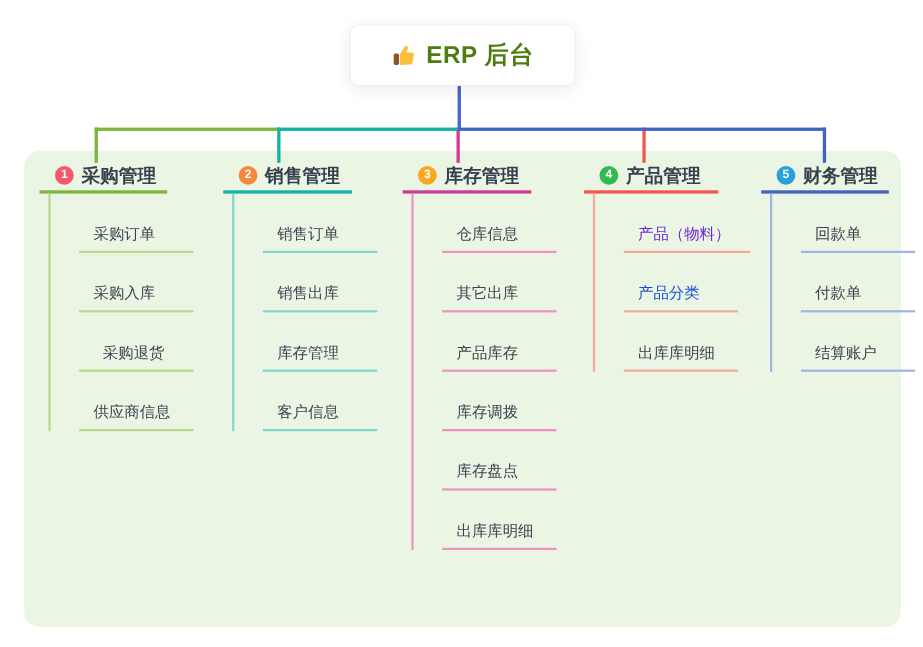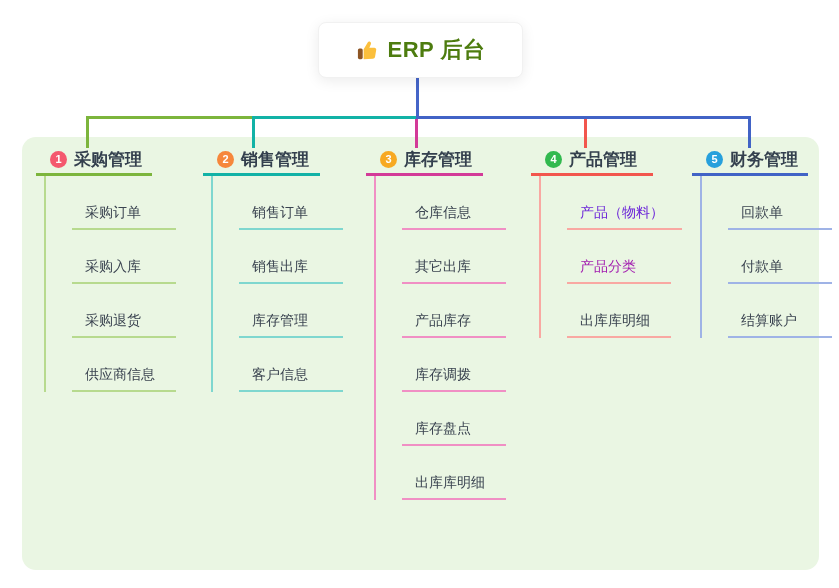--- a/index.html
+++ b/index.html
@@ -80,21 +80,21 @@
           <span class="badge" style="background: rgb(244, 88, 110);">1</span>
           <span class="blabel" style="color: rgb(52, 64, 78);">采购管理</span>
         </div>
         <div class="children" style="--light: #b7da8e;">
           <div class="child" style="border-bottom-color: rgb(183, 218, 142);">
             <span style="color: rgb(58, 67, 80);">采购订单</span>
           </div>
           <div class="child" style="border-bottom-color: rgb(183, 218, 142);">
             <span style="color: rgb(58, 67, 80);">采购入库</span>
           </div>
-          <div class="child" style="border-bottom-color: rgb(183, 218, 142);">
+          <div class="child" style="border-bottom-color: rgb(183, 218, 142); justify-content: center;">
             <span style="color: rgb(58, 67, 80);">采购退货</span>
           </div>
           <div class="child" style="border-bottom-color: rgb(183, 218, 142);">
             <span style="color: rgb(58, 67, 80);">供应商信息</span>
           </div>
         </div>
       </div>
       <div class="col" style="left: 203px; width: 117px;">
         <div class="btitle" style="border-bottom-color: rgb(18, 178, 166);">
           <span class="badge" style="background: rgb(246, 135, 59);">2</span>
@@ -144,21 +144,21 @@
       <div class="col" style="left: 531px; width: 122px;">
         <div class="btitle" style="border-bottom-color: rgb(242, 86, 77);">
           <span class="badge" style="background: rgb(50, 185, 79);">4</span>
           <span class="blabel" style="color: rgb(52, 64, 78);">产品管理</span>
         </div>
         <div class="children" style="--light: #f9a8a2;">
           <div class="child" style="border-bottom-color: rgb(249, 168, 162);">
             <span style="color: #6d28d9;">产品（物料）</span>
           </div>
           <div class="child" style="border-bottom-color: rgb(249, 168, 162);">
-            <span style="color: #a21caf;">产品分类</span>
+            <span style="color: #1d4ed8;">产品分类</span>
           </div>
           <div class="child" style="border-bottom-color: rgb(249, 168, 162);">
             <span style="color: rgb(58, 67, 80);">出库库明细</span>
           </div>
         </div>
       </div>
       <div class="col" style="left: 692px; width: 116px;">
         <div class="btitle" style="border-bottom-color: rgb(65, 99, 198);">
           <span class="badge" style="background: rgb(39, 160, 220);">5</span>
           <span class="blabel" style="color: rgb(52, 64, 78);">财务管理</span>

